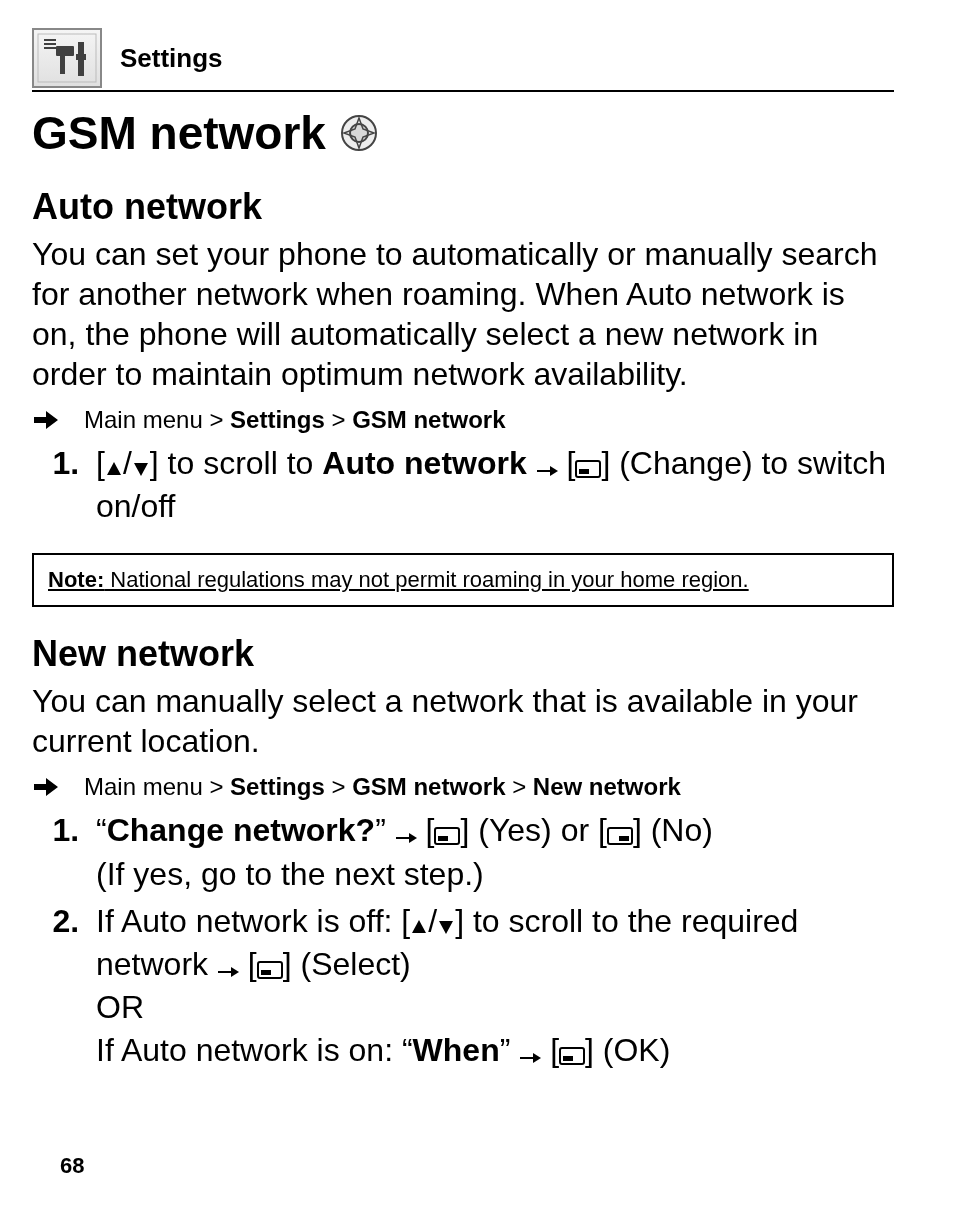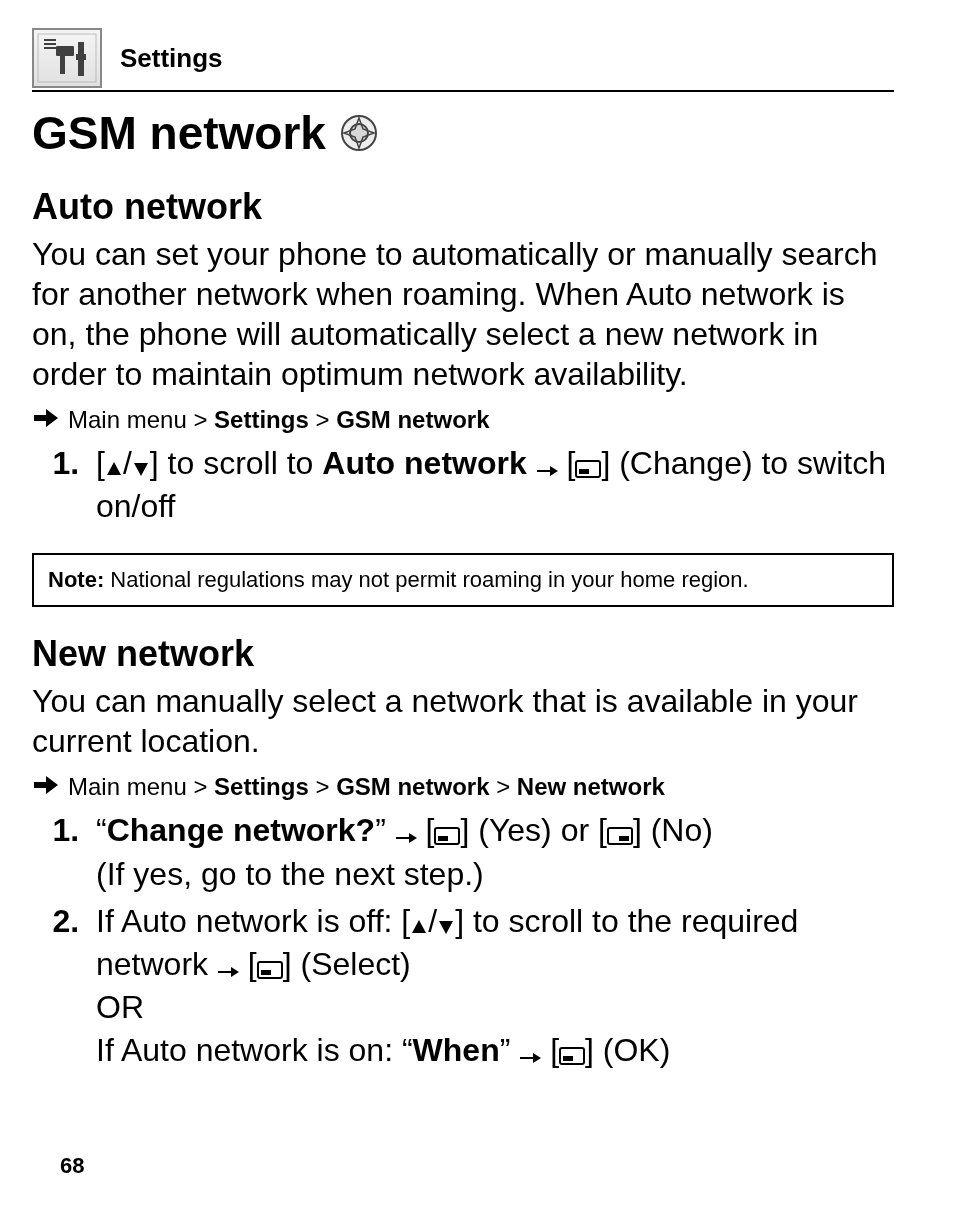--- a/index.html
+++ b/index.html
@@ -61,21 +61,22 @@
   font-weight: bold;
   margin: 26px 0 6px 0;
 }
 .body {
   font-size: 32px;
   line-height: 1.25;
   margin: 0 0 12px 0;
 }
 .nav-row {
   display: flex;
-  gap: 8px;
+  align-items: center;
+  gap: 24px;
   font-size: 24px;
   margin: 4px 0 8px 0;
 }
 .nav-arrow {
   width: 28px;
   height: 24px;
   display: inline-flex;
 }
 ol.steps {
   margin: 0 0 14px 0;
@@ -88,20 +89,21 @@
   line-height: 1.35;
 }
 ol.steps > li::marker {
   font-weight: bold;
 }
 .note {
   border: 2px solid #000;
   padding: 12px 14px;
   font-size: 22px;
   margin: 25px 0 18px 0;
+  text-decoration: underline;
 }
 .inline {
   display: inline-flex;
   vertical-align: -4px;
 }
 .pgnum {
   position: absolute;
   bottom: 40px;
   left: 60px;
   font-size: 22px;

